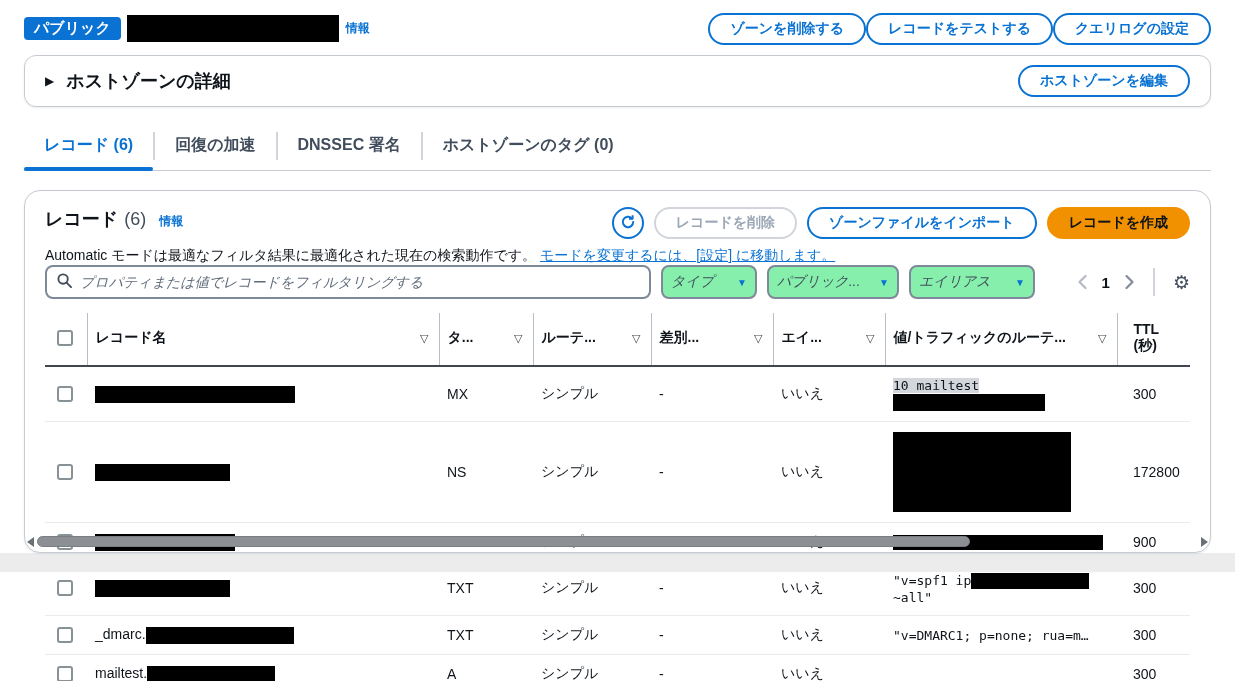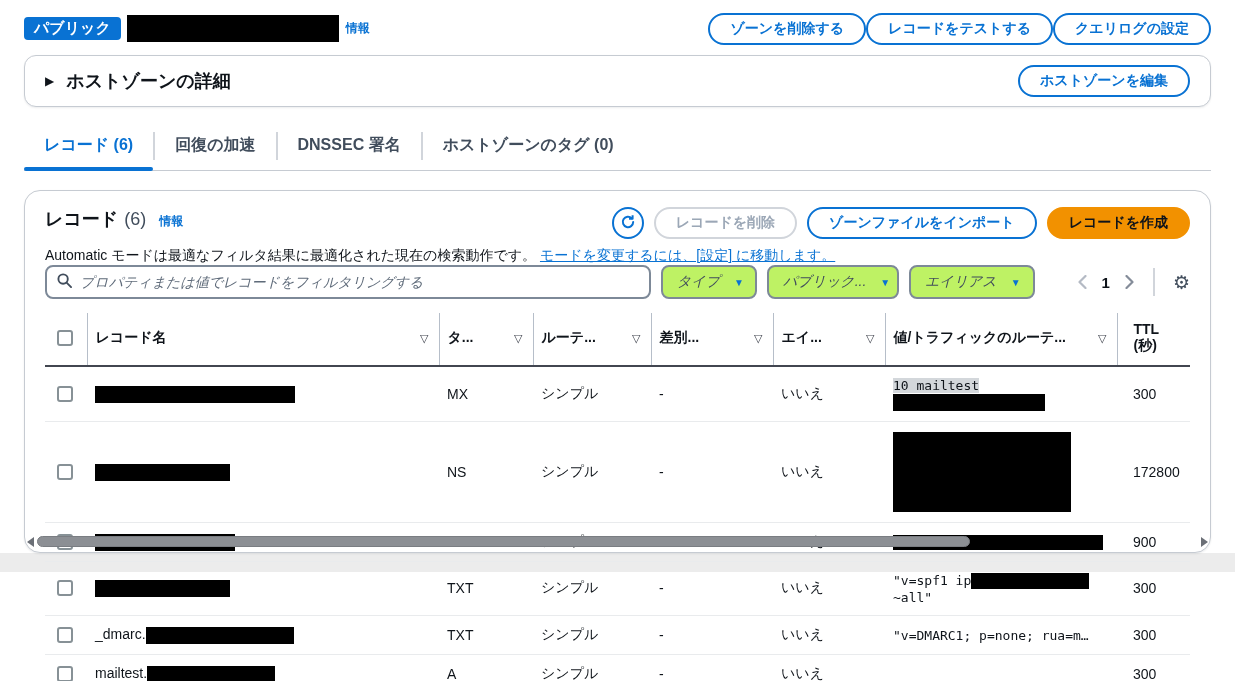--- a/index.html
+++ b/index.html
@@ -79,23 +79,23 @@
   .search-box {
     flex: 0 0 606px; height: 34px; border: 2px solid #7d8998; border-radius: 8px;
     display: flex; align-items: center; padding: 0 10px; gap: 8px; background: #fff;
   }
   .search-box input {
     border: none; outline: none; flex: 1; font-size: 14px; font-style: italic;
     color: #414d5c; font-family: inherit; background: transparent;
   }
   .search-box input::placeholder { color: #5f6b7a; font-style: italic; }
   .dropdown {
-    height: 34px; border: 2px solid #7d8998; border-radius: 8px; background: #bef264;
+    height: 34px; border: 2px solid #7d8998; border-radius: 8px; background: #86efac;
     display: inline-flex; align-items: center; justify-content: space-between;
-    padding: 0 14px; gap: 14px; cursor: pointer;
+    padding: 0 8px; gap: 14px; cursor: pointer;
   }
   .dropdown .dd-label { font-size: 14px; font-style: italic; color: #414d5c; white-space: nowrap; }
   .dropdown .dd-arrow { color: #0972d3; font-size: 10px; }
   .dd-type { width: 96px; }
   .dd-routing { width: 132px; }
   .dd-alias { width: 126px; }
   .pagination { margin-left: auto; display: flex; align-items: center; gap: 14px; }
   .page-chevron { display: inline-flex; cursor: pointer; }
   .page-num { font-size: 15px; font-weight: 700; color: #0f141a; }
   .pg-divider { width: 2px; height: 28px; background: #d1d5db; margin: 0 4px; }

